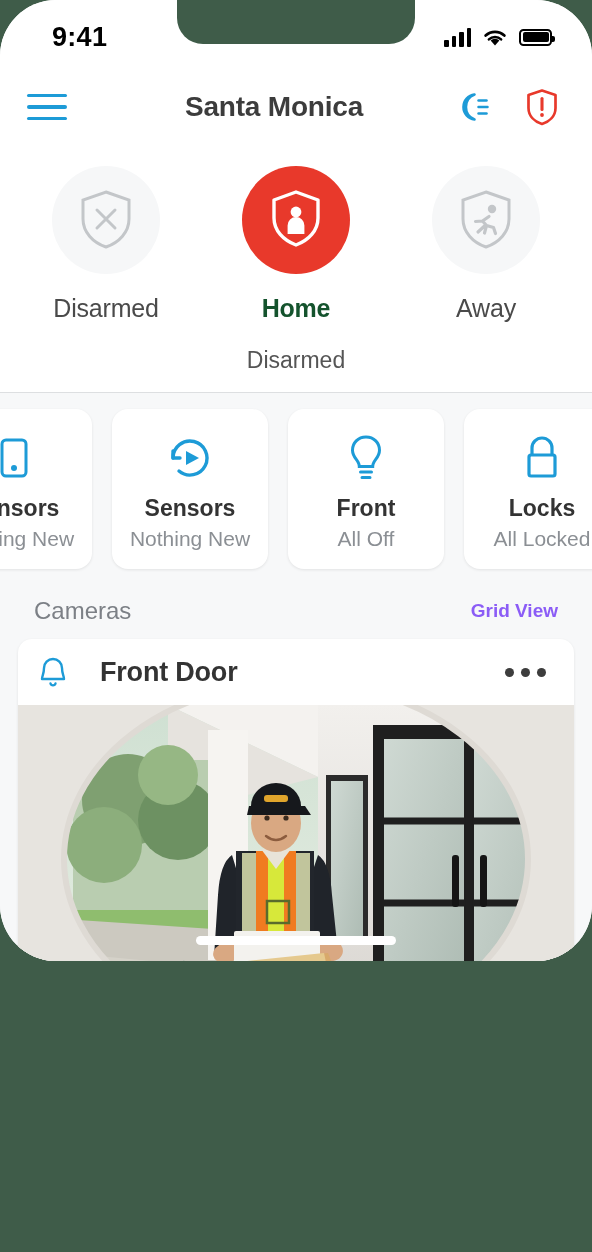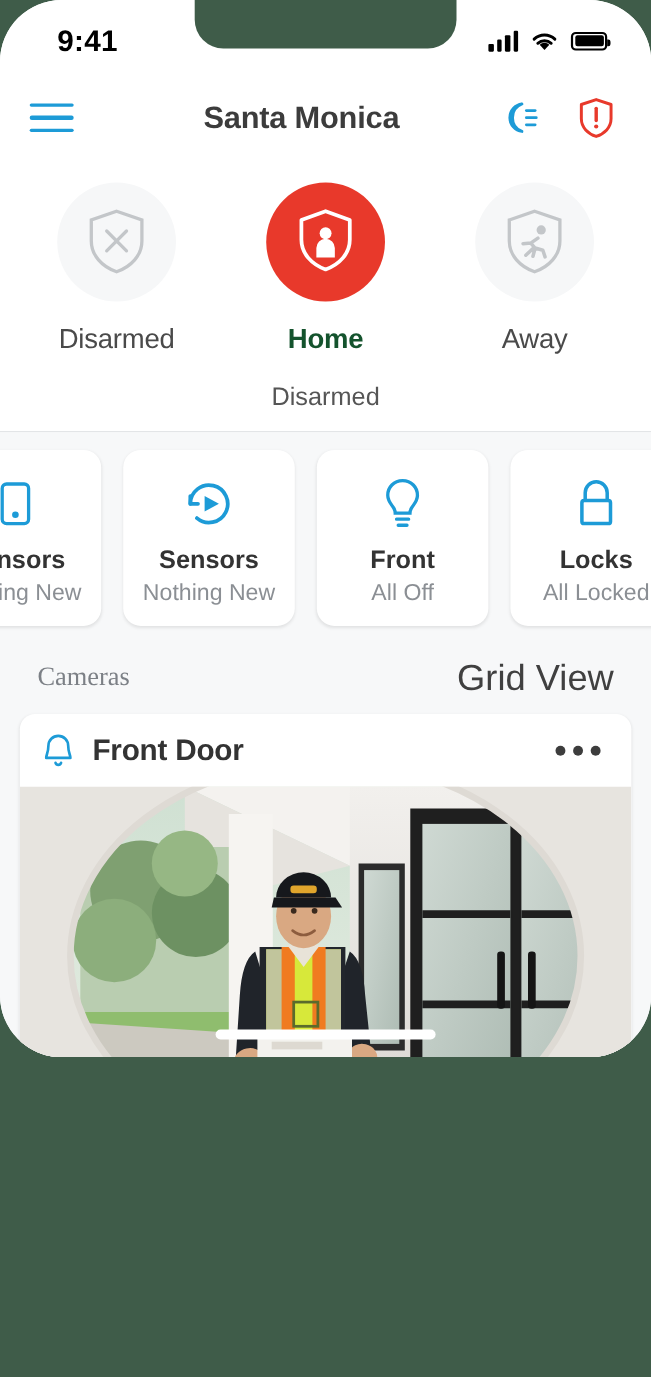--- a/index.html
+++ b/index.html
@@ -66,27 +66,27 @@
     box-shadow:0 1px 3px rgba(0,0,0,.09);
     display:flex; flex-direction:column; align-items:center; justify-content:center;
     cursor:pointer; padding:10px 6px;
   }
   .card-ico { height:62px; display:flex; align-items:center; justify-content:center; }
   .card-title { font-size:23px; font-weight:700; color:#333; margin-top:6px; white-space:nowrap; }
   .card-sub { font-size:21px; color:#8b8f94; margin-top:5px; white-space:nowrap; }
 
   
   .cam-head { display:flex; align-items:center; justify-content:space-between; padding:6px 34px 14px; }
-  .cam-head-title { font-size:24px; color:#7c8086;font-family:Liberation Serif, serif; }
-  .cam-head-link { font-size:33px; font-weight:400; color:#404040; cursor:pointer; }
+  .cam-head-title { font-size:24px; color:#7c8086; }
+  .cam-head-link { font-size:19px; font-weight:700; color:#8b5cf6; cursor:pointer; }
 
   
   .camcard { margin:0 18px 18px; background:#fff; border-radius:14px; overflow:hidden; box-shadow:0 1px 3px rgba(0,0,0,.09); }
   .camcard-head { display:flex; align-items:center; padding:16px 22px 16px 20px; }
-  .camcard-name { font-size:27px; font-weight:700; color:#333; margin-left:16px; letter-spacing:-.2px; }
+  .camcard-name { font-size:27px; font-weight:700; color:#333; margin-left:32px; letter-spacing:-.2px; }
   .dots { margin-left:auto; display:flex; gap:7px; cursor:pointer; padding:6px; }
   .dots i { width:9px; height:9px; border-radius:50%; background:#3d3d3d; display:block; }
   .feed { position:relative; width:100%; overflow:hidden; }
   .feed.door { height:308px; }
   .feed.hall { height:130px; }
 
   .home-ind { position:absolute; bottom:16px; left:50%; transform:translateX(-50%); width:200px; height:9px; background:#fff; border-radius:6px; z-index:6; }
 </style>
 </head>
 <body>

